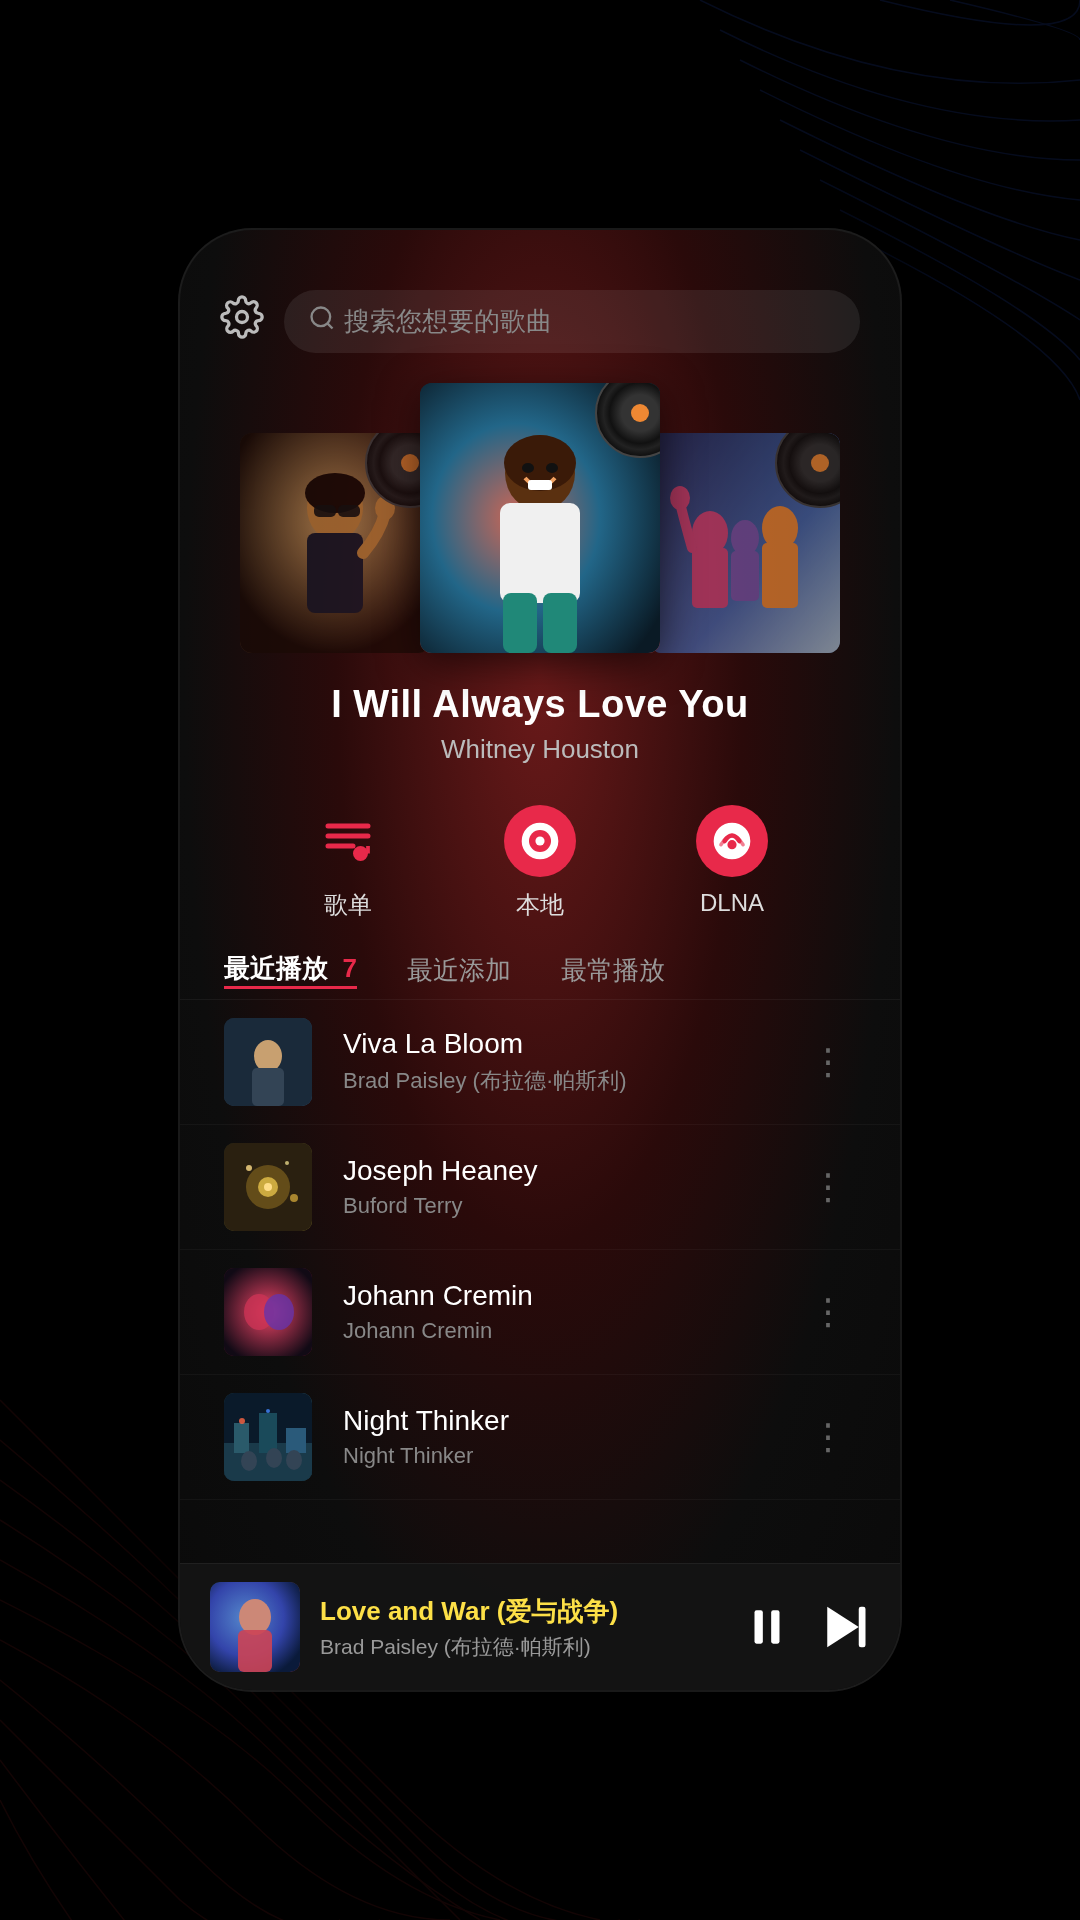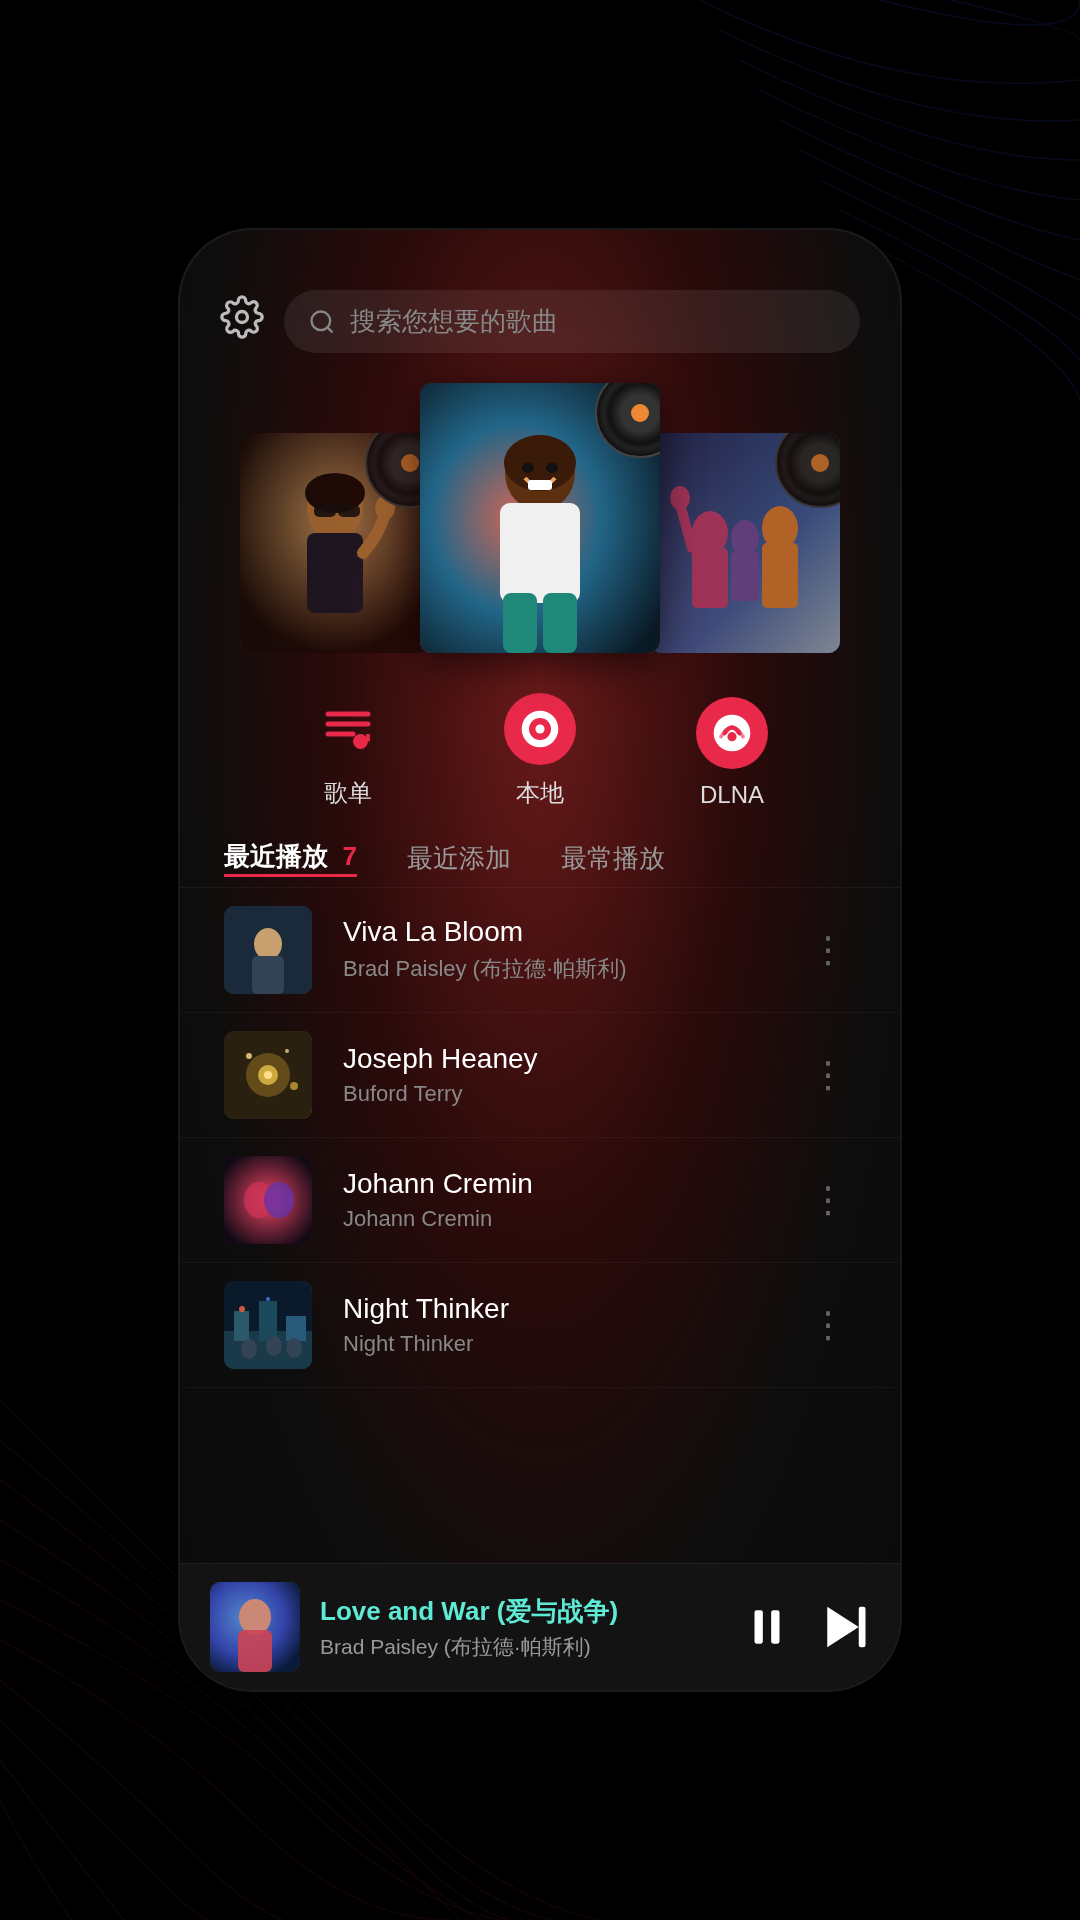--- a/index.html
+++ b/index.html
@@ -63,25 +63,25 @@
 
     .gear-icon {
       color: #bbb;
       font-size: 42px;
       cursor: pointer;
     }
 
     .search-bar {
       flex: 1;
       display: flex;
-      align-items: center;
+      align-items: flex-start;
       background: rgba(255,255,255,0.08);
       border-radius: 40px;
       padding: 14px 24px;
-      gap: 14px;
+      gap: 8px;
     }
 
     .search-placeholder {
       color: #888;
       font-size: 26px;
     }
 
     
     .carousel {
       display: flex;
@@ -156,21 +156,20 @@
       font-size: 26px;
       margin-top: 8px;
     }
 
     
     .nav-icons {
       display: flex;
       justify-content: center;
       gap: 120px;
       padding: 30px 0 20px;
-      align-items: flex-end;
     }
 
     .nav-item {
       display: flex;
       flex-direction: column;
       align-items: center;
       gap: 12px;
       cursor: pointer;
     }
 
@@ -293,21 +292,21 @@
       display: flex;
       align-items: center;
       justify-content: center;
     }
 
     .np-info {
       flex: 1;
     }
 
     .np-title {
-      color: #5eead4;
+      color: #fde047;
       font-size: 26px;
       font-weight: 600;
     }
 
     .np-artist {
       color: #999;
       font-size: 21px;
       margin-top: 4px;
     }
 
@@ -463,20 +462,24 @@
             <rect x="112" y="110" width="36" height="65" rx="5" fill="#ee8833"></rect>
 
             <ellipse cx="95" cy="105" rx="14" ry="18" fill="#7755aa"></ellipse>
             <rect x="81" y="118" width="28" height="50" rx="5" fill="#7755aa"></rect>
           </svg>
         </div>
         <div class="vinyl-disc"></div>
       </div>
     </div>
 
+    <div class="song-info">
+      <div class="song-title">I Will Always Love You</div>
+      <div class="song-artist">Whitney Houston</div>
+    </div>
 
     <div class="nav-icons">
 
       <div class="nav-item">
         <div style="width:72px; height:72px; display:flex; align-items:center; justify-content:center;">
           <svg width="60" height="60" viewBox="0 0 24 24" fill="#e8294a">
             <path d="M4 6h16M4 10h16M4 14h10"></path>
             <path d="M4 6h16M4 10h16M4 14h10" stroke="#e8294a" stroke-width="2" stroke-linecap="round" fill="none"></path>
             <circle cx="17" cy="17" r="3" fill="#e8294a"></circle>
             <line x1="20" y1="14" x2="20" y2="17" stroke="#e8294a" stroke-width="1.5"></line>

